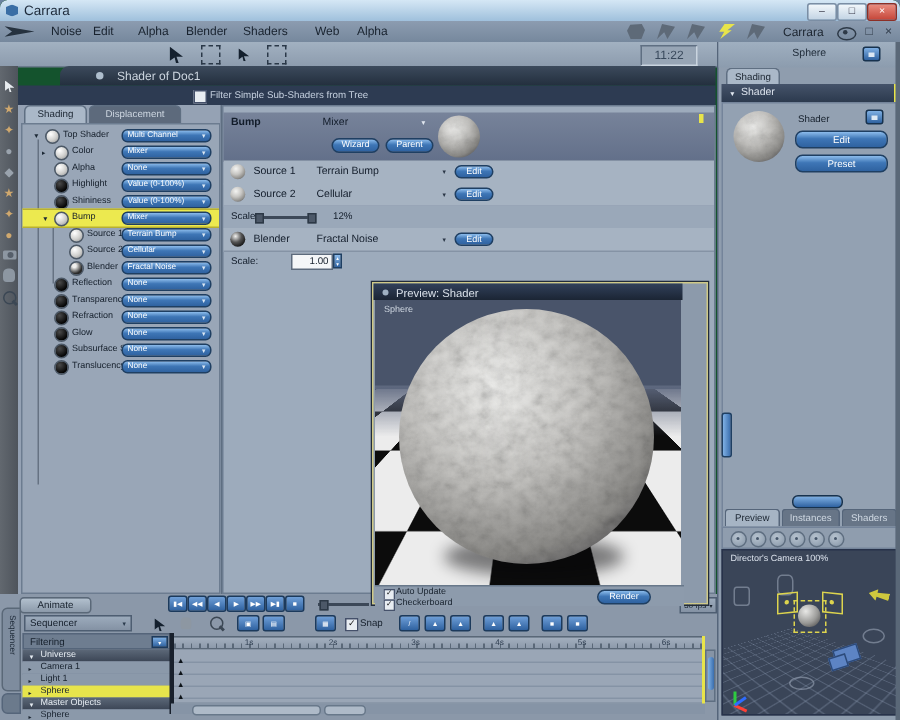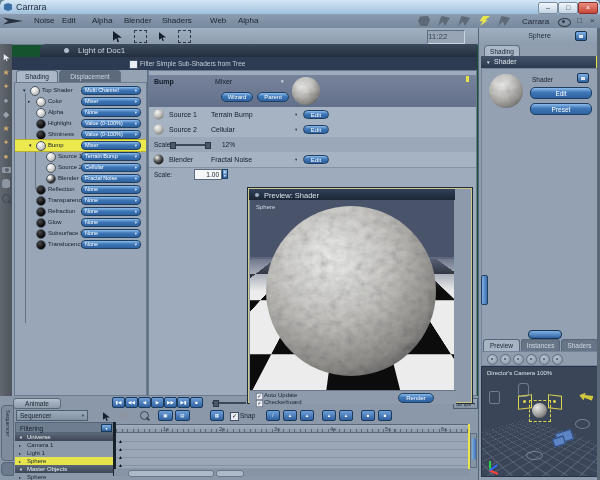--- a/index.html
+++ b/index.html
@@ -33,21 +33,21 @@
   .eye i{position:absolute;left:3px;top:1px;width:3px;height:3px;border-radius:50%;background:#2e3a48;}
   .mini-glyph{top:2px;font-size:8px;color:#2e3a48;}
   
   #toptools{left:0;top:28px;width:600px;height:16px;background:linear-gradient(#a2b1c1,#8d9cae);
     border-bottom:1px solid #6a7a8c;}
   .cursor-icon{width:9px;height:11px;background:#14202e;
     clip-path:polygon(0 0,100% 62%,52% 62%,68% 100%,48% 100%,38% 66%,0 88%);}
   .marquee{width:11px;height:11px;border:1px dashed #2a3848;}
   #clock{left:427px;top:30px;width:36px;height:12px;background:#97a5b5;
     border:1px solid #5f6f82;border-right-color:#c9d4df;border-bottom-color:#c9d4df;
-    font-size:8px;color:#39495c;line-height:12px;}
+    font-size:8px;color:#39495c;text-align:center;line-height:12px;}
   
   #docbar{left:40px;top:44px;width:437px;height:13px;background:linear-gradient(#3c4a5c,#232f3e);
     border-radius:6px 0 0 0;}
   #docbar .dot{left:24px;top:4px;width:5px;height:5px;border-radius:50%;background:#aebecd;}
   #docbar .dtitle{left:38px;top:2px;font-size:8px;color:#ccd5df;}
   #filterstrip{left:12px;top:57px;width:465px;height:13px;background:#2d3b52;}
   .cb{width:7px;height:7px;background:#e8edf2;border:1px solid #44506a;font-size:6px;line-height:7px;
       text-align:center;color:#111;}
   #filterstrip .cb{position:absolute;left:117px;top:3px;}
   #filterstrip .flabel{left:128px;top:3px;font-size:6.5px;color:#c3cedd;}
@@ -268,21 +268,21 @@
   <div id="toptools" class="abs">
     <div class="cursor-icon abs" style="left:113px;top:3px"></div>
     <div class="marquee abs" style="left:134px;top:2px"></div>
     <div class="cursor-icon abs" style="left:158px;top:3px;transform:scale(.8)"></div>
     <div class="marquee abs" style="left:178px;top:2px"></div>
   </div>
   <div id="clock" class="abs">11:22</div>
 
   <div id="docbar" class="abs">
     <div class="dot abs"></div>
-    <span class="dtitle abs">Light of Doc1</span>
+    <span class="dtitle abs">Shader of Doc1</span>
   </div>
   <div id="filterstrip" class="abs">
     <div class="cb"></div>
     <span class="flabel abs">Filter Simple Sub-Shaders from Tree</span>
   </div>
 
   <div id="leftstrip" class="abs">
     <div class="cursor-icon" style="transform:scale(.7);background:#e8ecf0"></div>
     <span class="gold">★</span>
     <span class="gold">✦</span>

